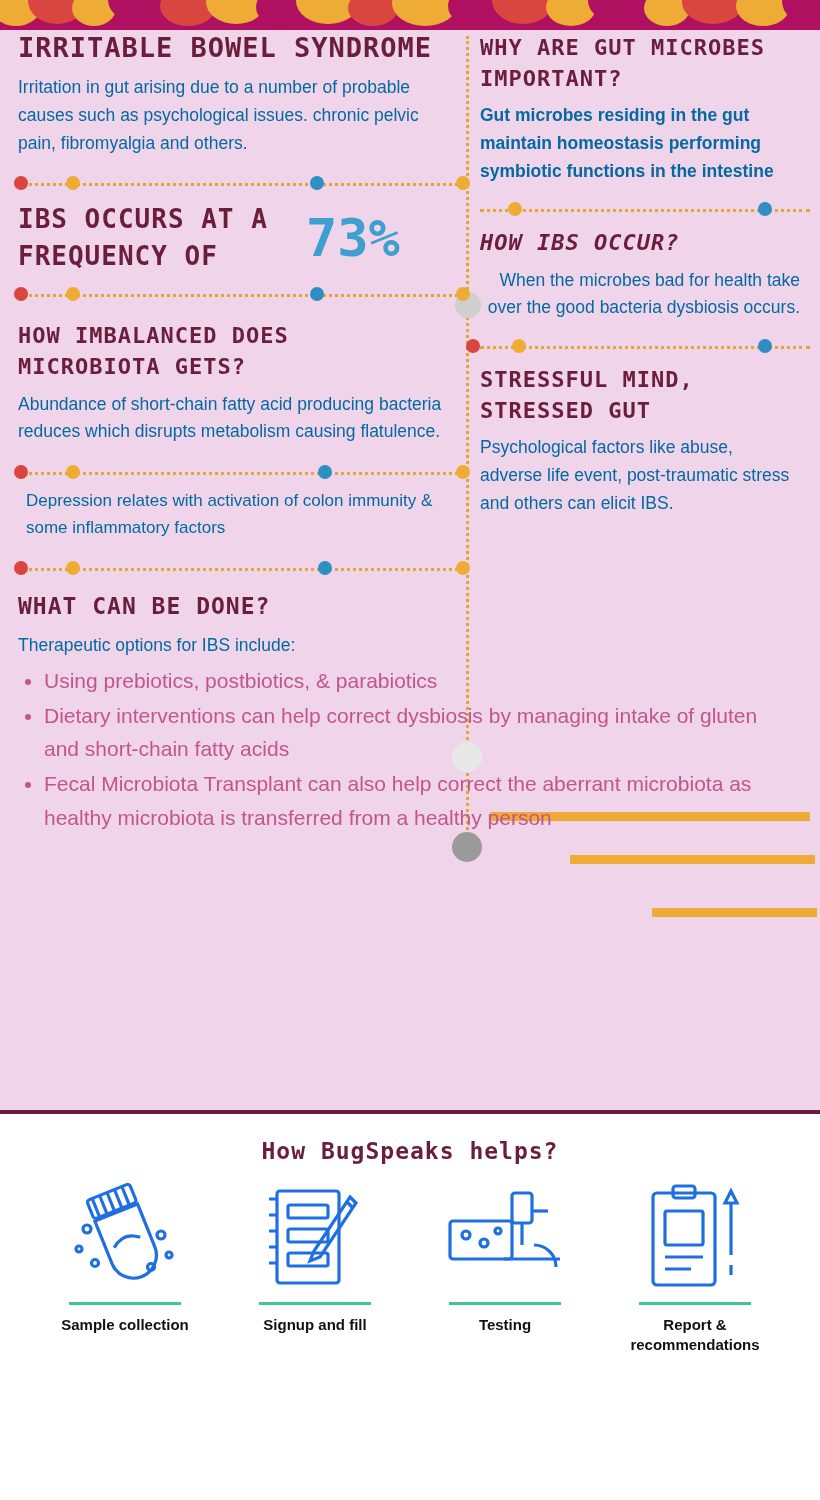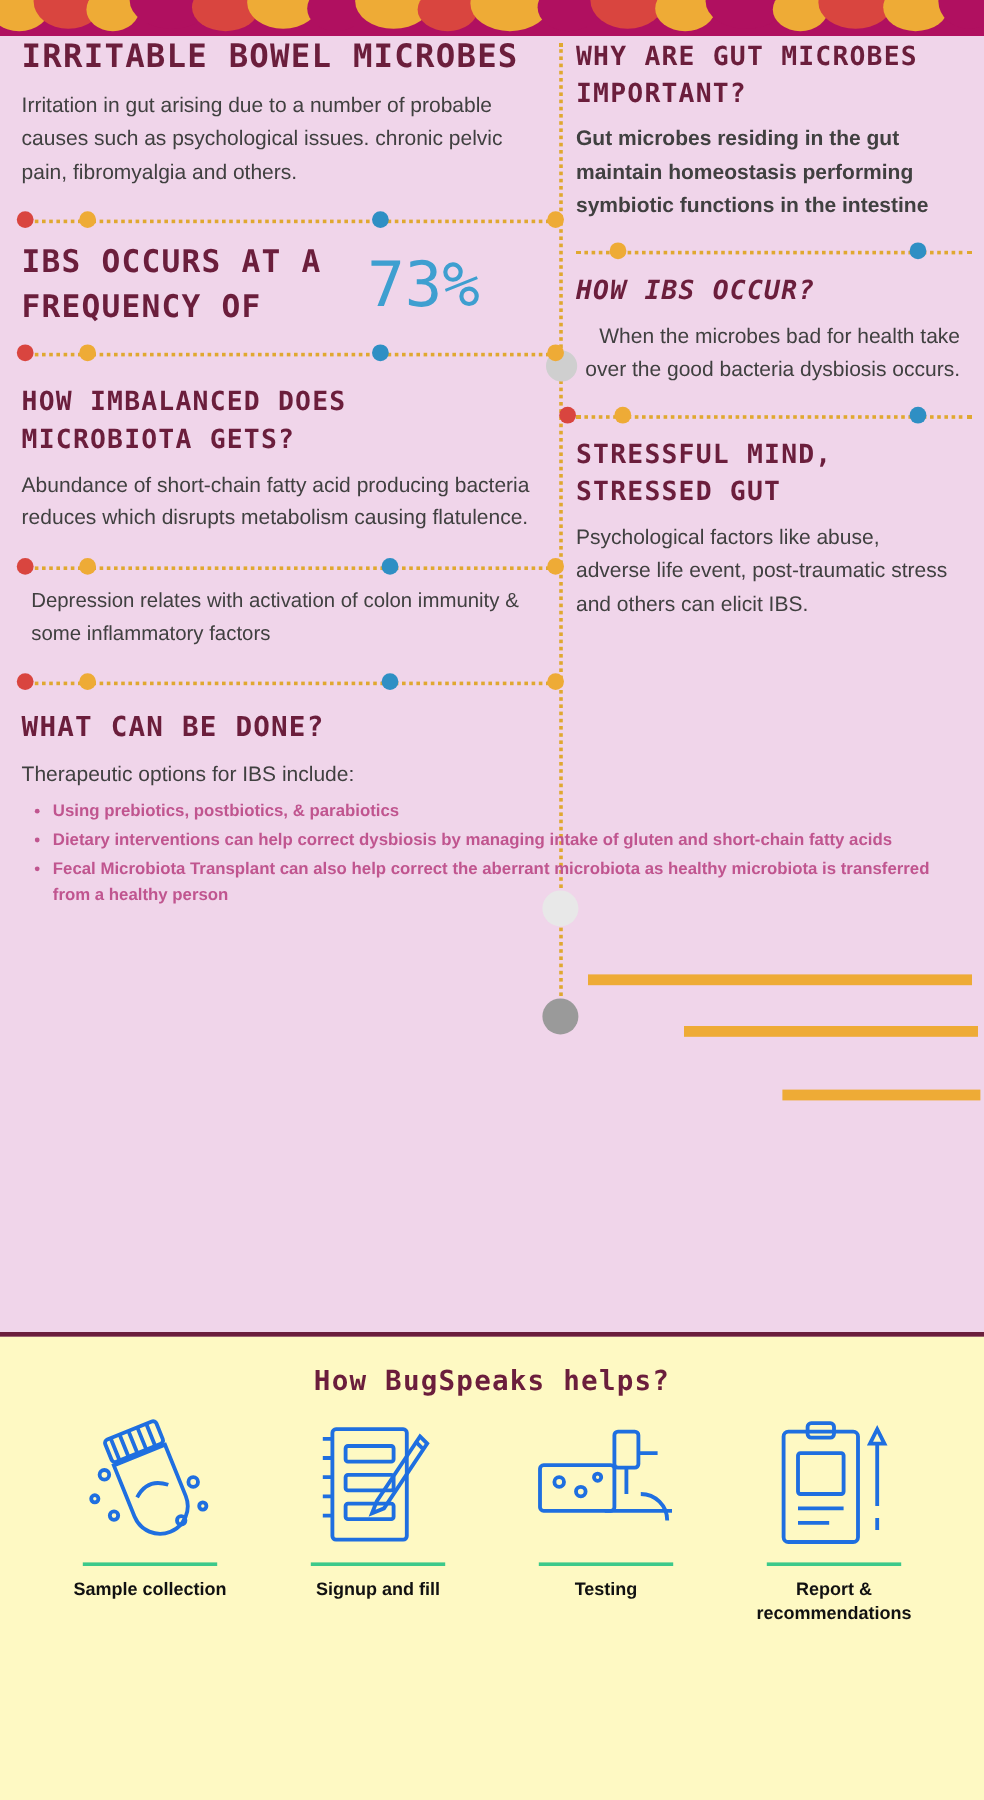--- a/index.html
+++ b/index.html
@@ -65,21 +65,21 @@
   h2.head {
     font-family: "DejaVu Sans Mono", monospace;
     color: #6b1e3c;
     font-size: 22px;
     letter-spacing: 1px;
     line-height: 1.42;
     margin: 0 0 6px 0;
     font-weight: bold;
   }
   p.body {
-    color: #404040;
+    color: #0369a1;
     font-size: 17.5px;
     line-height: 1.58;
     margin: 0;
   }
 
   
   .hrule {
     position: relative;
     height: 26px;
     margin: 2px 0;
@@ -111,32 +111,31 @@
     color: #6b1e3c;
     font-size: 26px;
     font-weight: bold;
     letter-spacing: 1px;
     line-height: 1.4;
   }
   .freq-num {
     font-family: "DejaVu Sans Mono", monospace;
     color: #3e9fd0;
     font-size: 52px;
-    font-weight: normal;
+    font-weight: bold;
     line-height: 1;
     margin-left: 2px;
   }
 
   ul.bullets {
     margin: 4px 0 0 0;
     padding-left: 26px;
     color: #c0558f;
-    font-size: 14px;
+    font-size: 21px;
     line-height: 1.58;
-    font-weight: bold;
   }
   ul.bullets li { margin-bottom: 2px; }
 
   
   .obar {
     position: absolute;
     height: 9px;
     background: #eeab36;
   }
 
@@ -150,21 +149,21 @@
   .footer-rule {
     position: absolute;
     left: 0; top: 1110px;
     width: 820px; height: 4px;
     background: #6b1e3c;
   }
   .footer {
     position: absolute;
     left: 0; top: 1114px;
     width: 820px; height: 386px;
-    background: #fef9c3;
+    background: #ffffff;
   }
   .footer-title {
     text-align: center;
     font-family: "DejaVu Sans Mono", monospace;
     color: #6b1e3c;
     font-size: 23px;
     font-weight: bold;
     letter-spacing: 1px;
     padding-top: 24px;
   }
@@ -227,21 +226,21 @@
   <div class="circ" style="left:455px; top:262px; width:26px; height:26px; background:#cfcfcf;"></div>
   <div class="circ" style="left:452px; top:712px; width:30px; height:30px; background:#e8e8e8;"></div>
   <div class="circ" style="left:452px; top:802px; width:30px; height:30px; background:#9a9a9a;"></div>
 
   <div class="obar" style="left:490px; top:782px; width:320px;"></div>
   <div class="obar" style="left:570px; top:825px; width:245px;"></div>
   <div class="obar" style="left:652px; top:878px; width:165px;"></div>
 
   <div class="col-left">
 
-    <h1 class="head">IRRITABLE BOWEL MICROBES</h1>
+    <h1 class="head">IRRITABLE BOWEL SYNDROME</h1>
     <p class="body" style="width:425px;">Irritation in gut arising due to a number of probable causes such as psychological issues. chronic pelvic pain, fibromyalgia and others.</p>
 
     <div class="hrule" style="margin-top:14px;">
       <div class="line"></div>
       <div class="dot red" style="left:-4px;"></div>
       <div class="dot orange" style="left:48px;"></div>
       <div class="dot blue" style="left:292px;"></div>
       <div class="dot orange" style="left:438px;"></div>
     </div>
 

